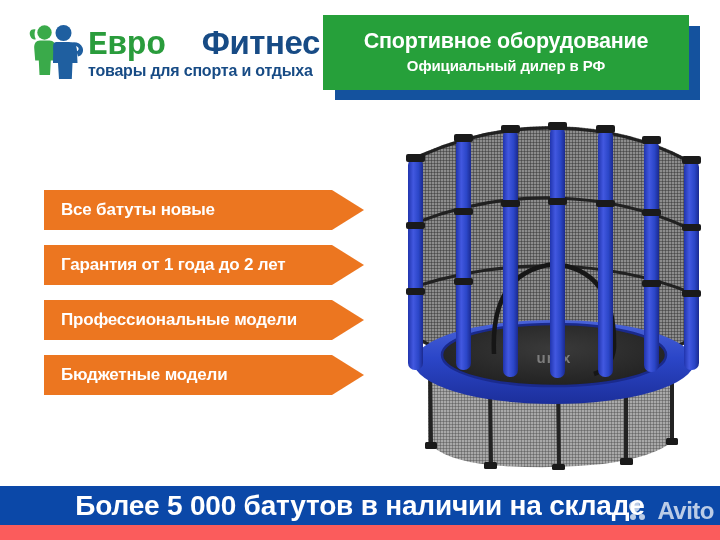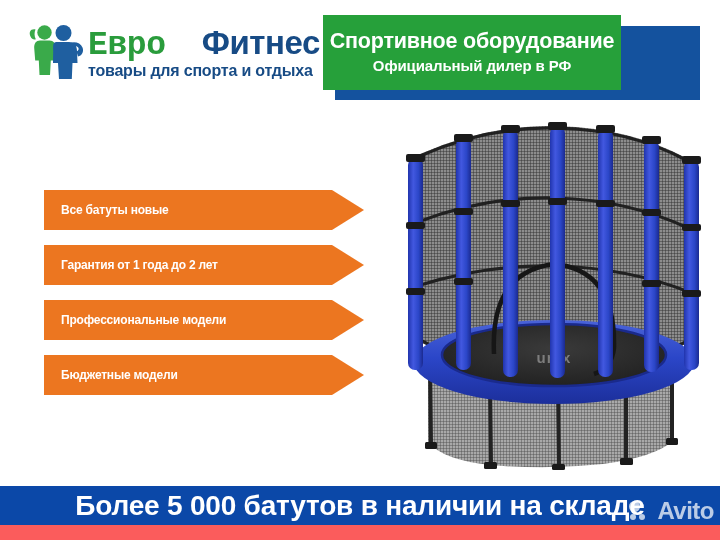--- a/index.html
+++ b/index.html
@@ -69,21 +69,21 @@
     left: 335px;
     top: 26px;
     width: 365px;
     height: 74px;
     background: #14529e;
   }
   .green-banner {
     position: absolute;
     left: 323px;
     top: 15px;
-    width: 298px;
+    width: 366px;
     height: 75px;
     background: #26a03a;
     display: flex;
     flex-direction: column;
     align-items: center;
     justify-content: center;
     box-sizing: border-box;
   }
   .green-banner .line1 {
     color: #ffffff;
@@ -114,21 +114,21 @@
     width: 320px;
     height: 40px;
     margin-bottom: 15px;
     background: #ec7620;
     clip-path: polygon(0 0, 288px 0, 320px 50%, 288px 100%, 0 100%);
     display: flex;
     align-items: center;
   }
   .feature-arrow .f-label {
     color: #ffffff;
-    font-size: 12px;
+    font-size: 17px;
     font-weight: bold;
     letter-spacing: -0.2px;
     padding-left: 17px;
     white-space: nowrap;
   }
 
   
   .product-photo {
     position: absolute;
     left: 398px;

